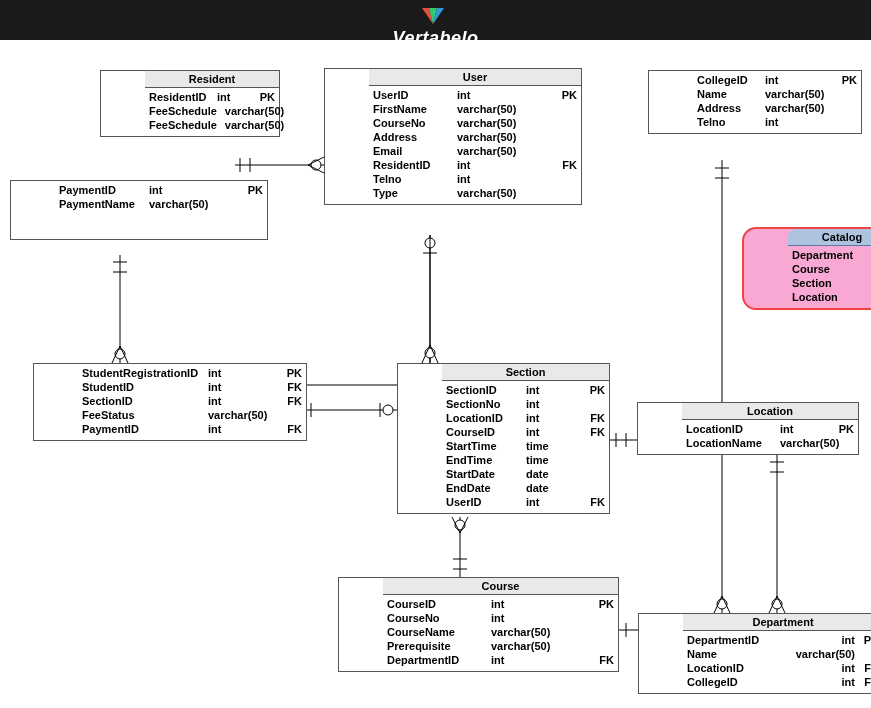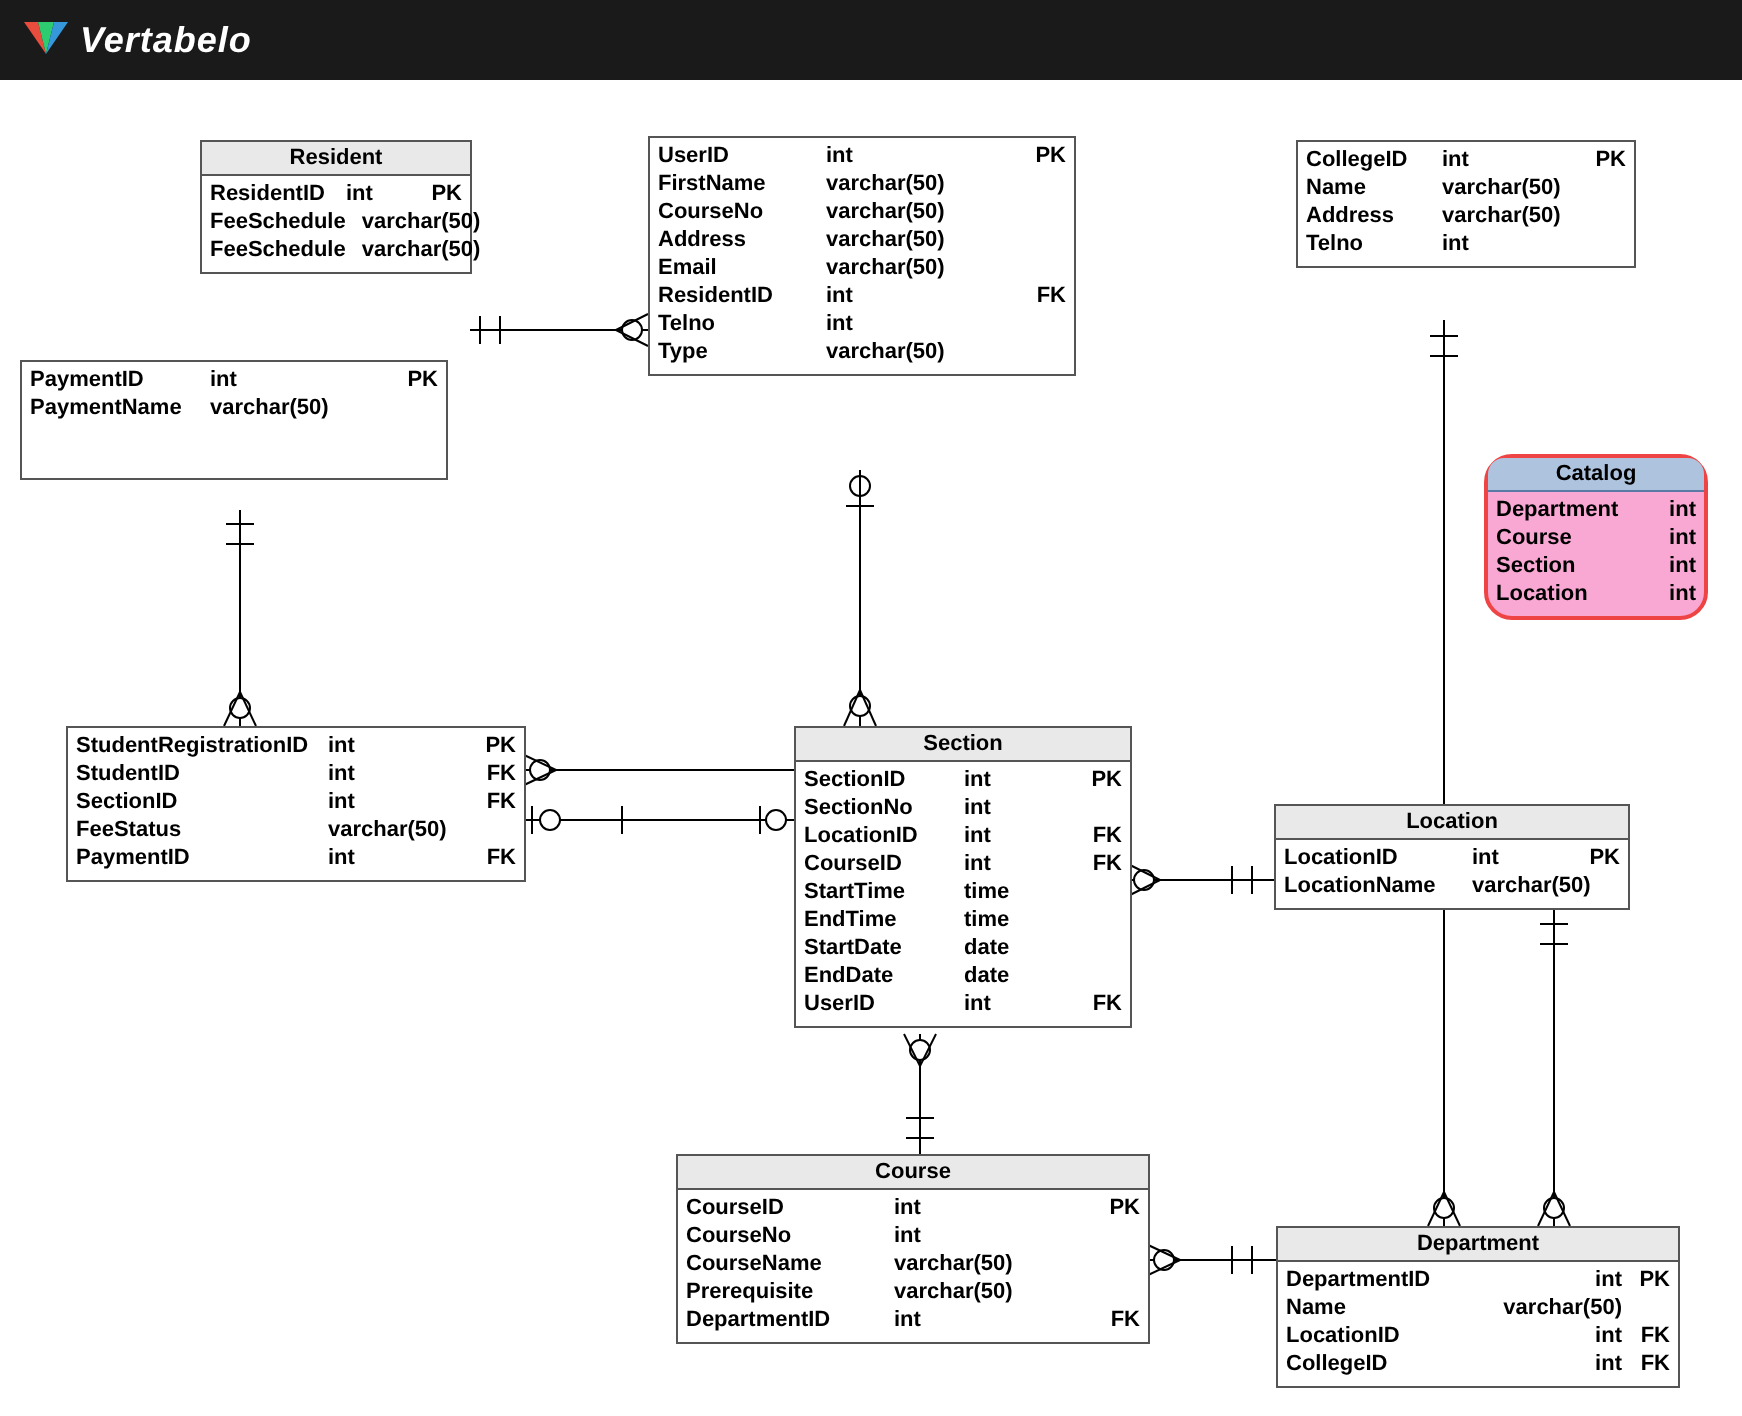--- a/index.html
+++ b/index.html
@@ -10,20 +10,21 @@
     background: #fff;
     color: #000;
   }
   .header {
     background: #1a1a1a;
     color: #fff;
     display: flex;
     align-items: center;
     padding: 6px 12px;
     height: 28px;
+    flex-direction: column;
   }
   .brand {
     font-size: 18px;
     font-weight: 700;
     font-style: italic;
     letter-spacing: 0.5px;
   }
   .logo {
     margin-right: 6px;
     display: inline-flex;
@@ -32,20 +33,21 @@
   .canvas {
     position: relative;
     width: 871px;
     height: 668px;
     background: #fff;
   }
   .entity, .view {
     position: absolute;
     border: 1px solid #555;
     background: #fff;
+    padding-left: 44px;
   }
   .view {
     border: 2px solid #ef4444;
     border-radius: 14px;
     background: #f9a8d4;
   }
   .entity-title, .view-title {
     background: #e9e9e9;
     border-bottom: 1px solid #555;
     font-weight: bold;
@@ -190,20 +192,21 @@
         </div>
       <div class="row">
           <span class="col-name">FeeSchedule</span>
           <span class="col-type">varchar(50)</span>
           <span class="col-key"></span>
         </div>
     </div>
   </div>
 
   <div class="entity" style="left:324px;top:28px;width:212px;">
+    <div class="entity-title">User</div>
     <div class="entity-body">
       <div class="row">
           <span class="col-name" style="min-width:76px">UserID</span>
           <span class="col-type">int</span>
           <span class="col-key">PK</span>
         </div>
       <div class="row">
           <span class="col-name" style="min-width:76px">FirstName</span>
           <span class="col-type">varchar(50)</span>
           <span class="col-key"></span>

